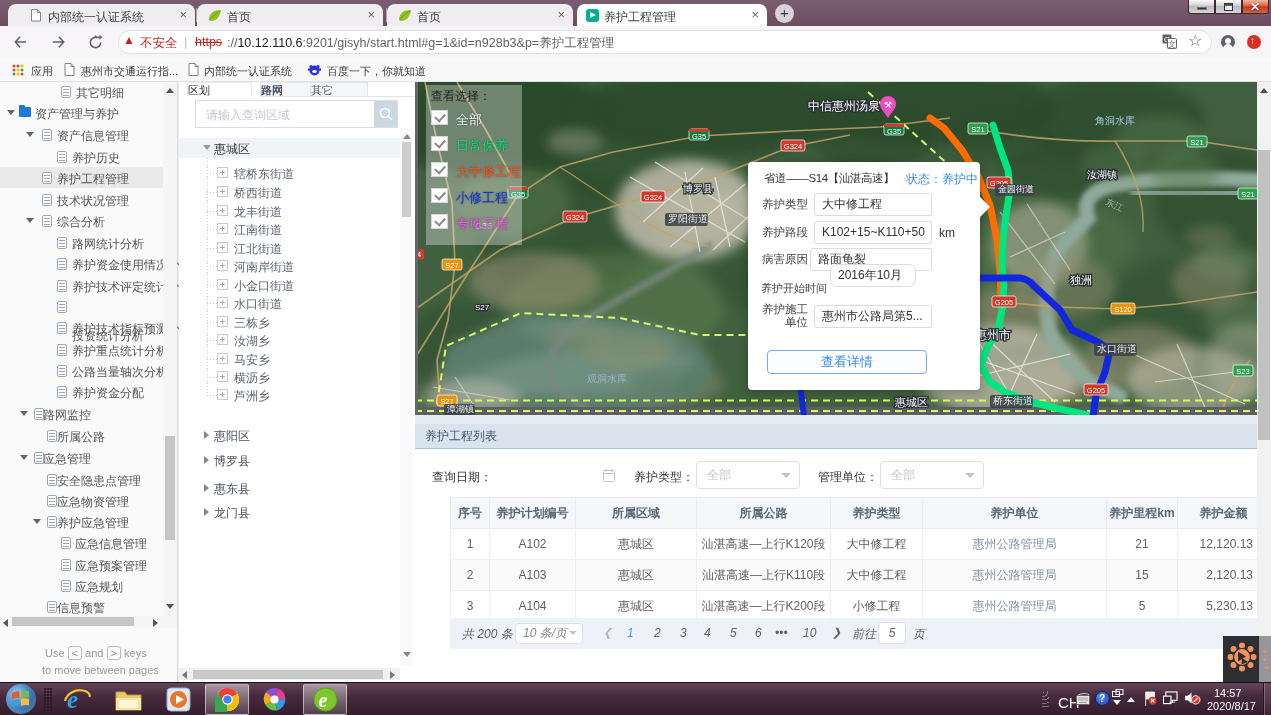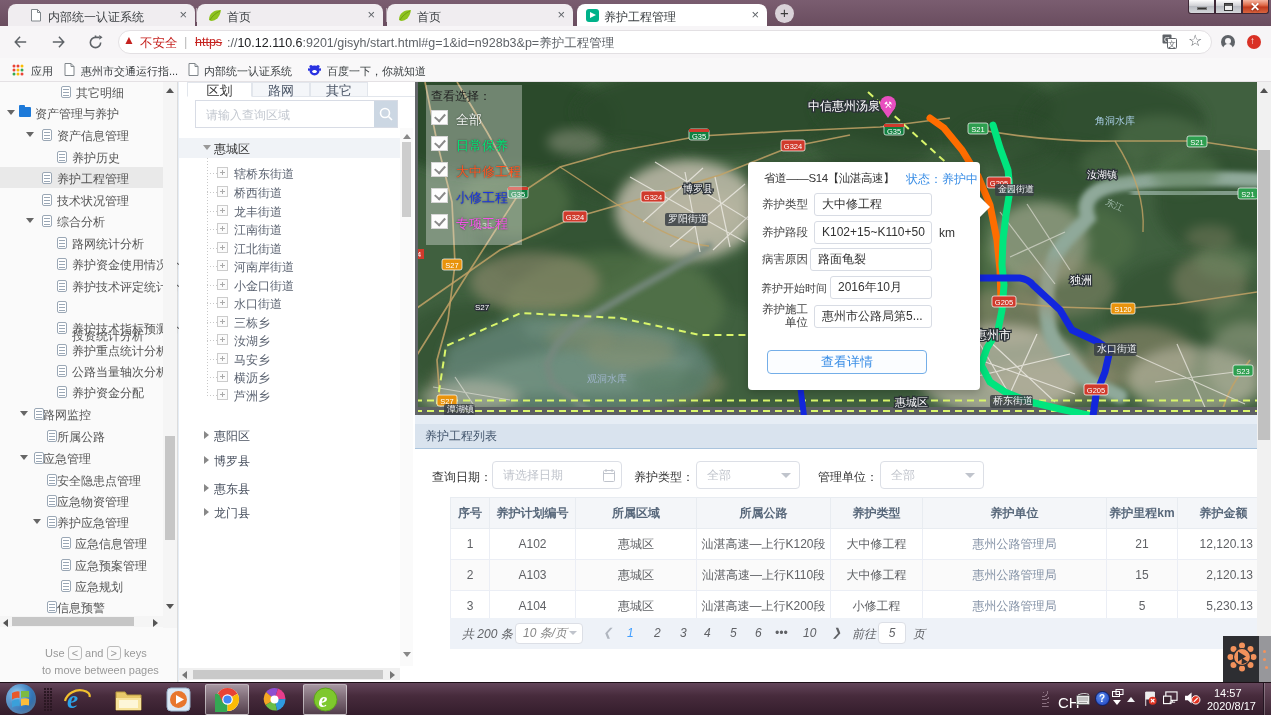--- a/index.html
+++ b/index.html
@@ -28,21 +28,21 @@
 
 #sidebar { position:absolute; left:0; top:0; width:178px; height:600px; background:#fafafa; border-right:1px solid #dcdcdc; }
 .srow { position:absolute; white-space:nowrap; font-size:12px; color:#555; }
 .doc { position:absolute; width:10px; height:12px; border:1px solid #9aa7b5; border-radius:2px; background:#fff; }
 .doc:before { content:""; position:absolute; left:1px; top:2px; width:6px; height:1px; background:#9aa7b5; box-shadow:0 3px 0 #9aa7b5, 0 6px 0 #9aa7b5; }
 .tri { position:absolute; width:0; height:0; }
 .trid { border-left:4px solid transparent; border-right:4px solid transparent; border-top:5px solid #666; }
 .trir { border-top:4px solid transparent; border-bottom:4px solid transparent; border-left:5px solid #888; }
 
 #midpanel { position:absolute; left:179px; top:0; width:236px; height:600px; background:#fff; }
-.mtab { position:absolute; top:0; height:15px; font-size:13px; color:#4a5566; text-align:center; line-height:15px; background:#f4f6f9; border:1px solid #e2e6ec; }
+.mtab { position:absolute; top:0; height:15px; font-size:11px; color:#4a5566; text-align:left; line-height:15px; background:#f4f6f9; border:1px solid #e2e6ec; }
 .mtab.act { background:#fff; border-bottom:1px solid #fff; color:#333; }
 .ztx { position:absolute; font-size:12px; color:#5a6270; white-space:nowrap; }
 .pbox { position:absolute; width:11px; height:11px; border:1px solid #ccc; background:#fbfbfb; }
 .pbox:before { content:""; position:absolute; left:2px; top:4px; width:5px; height:1px; background:#aaa; }
 .pbox:after { content:""; position:absolute; left:4px; top:2px; width:1px; height:5px; background:#aaa; }
 
 .sbtrack { position:absolute; background:#f3f3f3; }
 .sbthumb { position:absolute; background:#c6c6c6; }
 .sbarrow { position:absolute; width:0; height:0; }
 
@@ -254,21 +254,21 @@
 <div class="sbtrack" style="left:0px;top:534px;width:163px;height:11px;background:#f5f5f5;"></div>
 <div class="sbthumb" style="left:12px;top:535px;width:122px;height:9px;"></div>
 <div class="sbarrow" style="left:3px;top:537px;border-top:4px solid transparent;border-bottom:4px solid transparent;border-right:5px solid #555;"></div>
 <div class="sbarrow" style="left:153px;top:537px;border-top:4px solid transparent;border-bottom:4px solid transparent;border-left:5px solid #555;"></div>
 <div class="tx" style="left:45px;top:565px;color:#999;font-size:11px;">Use <span style="border:1px solid #bbb;border-radius:3px;padding:0 3px;">&lt;</span> and <span style="border:1px solid #bbb;border-radius:3px;padding:0 3px;">&gt;</span> keys</div>
 <div class="tx" style="left:42px;top:582px;color:#999;font-size:11px;">to move between pages</div>
 </div>
 
 <div id="midpanel">
 <div class="mtab act" style="left:8px;width:65px;">区划</div>
-<div class="mtab" style="left:73px;width:58px;">路网</div>
+<div class="mtab" style="left:81px;width:58px;font-weight:bold;">路网</div>
 <div class="mtab" style="left:131px;width:58px;">其它</div>
 <div class="abs" style="left:189px;top:14px;width:47px;height:1px;background:#e2e6ec;"></div>
 <div class="abs" style="left:16px;top:18px;width:203px;height:28px;border:1px solid #d8dce5;background:#fff;"></div>
 <div class="tx" style="left:27px;top:25px;color:#c3c8d0;font-size:12px;">请输入查询区域</div>
 <div class="abs" style="left:195px;top:19px;width:23px;height:26px;background:#ccd7e3;"></div>
 <svg class="abs" style="left:199px;top:24px" width="16" height="16" viewBox="0 0 16 16">
         <circle cx="7" cy="7" r="4.5" fill="none" stroke="#fff" stroke-width="1.6"></circle>
         <path d="M10.5 10.5 L14 14" stroke="#fff" stroke-width="1.6"></path>
       </svg>
 <div class="abs" style="left:0px;top:56px;width:221px;height:20px;background:#f0f3f7;"></div>
@@ -543,31 +543,30 @@
 <div style="position:absolute;right:-10px;top:35px;width:0;height:0;border-top:10px solid transparent;border-bottom:10px solid transparent;border-left:10px solid #fff;"></div>
 <div class="tx" style="left:16px;top:9px;font-size:11.5px;color:#333;letter-spacing:-0.4px;">省道——S14【汕湛高速】</div>
 <div class="tx" style="left:158px;top:9px;font-size:12px;color:#3a8ee6;">状态：养护中</div>
 <div class="lbl" style="left:0px;top:35px;width:60px;">养护类型</div>
 <div class="inp" style="left:66px;top:31px;width:118px;height:23px;">大中修工程</div>
 <div class="lbl" style="left:0px;top:63px;width:60px;">养护路段</div>
 <div class="inp" style="left:66px;top:59px;width:118px;height:23px;">K102+15~K110+50</div>
 <div class="lbl" style="left:0px;top:90px;width:60px;">病害原因</div>
 <div class="inp" style="left:62px;top:86px;width:122px;height:23px;">路面龟裂</div>
 <div class="lbl" style="left:8px;top:119px;width:71px;font-size:11px;">养护开始时间</div>
-<div class="inp" style="left:82px;top:114px;width:102px;height:23px;">2016年10月</div>
+<div class="inp" style="left:82px;top:102px;width:86px;height:23px;border-radius:7px;">2016年10月</div>
 <div class="lbl" style="left:0px;top:141px;width:60px;white-space:normal;line-height:13px;">养护施工<br>单位</div>
 <div class="inp" style="left:66px;top:143px;width:118px;height:23px;">惠州市公路局第5...</div>
 <div class="tx" style="left:191px;top:64px;font-size:12px;color:#333;">km</div>
 <div class="abs" style="left:19px;top:188px;width:160px;height:24px;border:1px solid #74aee8;border-radius:4px;background:#fbfdff;color:#3a8ee6;font-size:13px;text-align:center;line-height:22px;">查看详情</div>
 </div>
 </div>
 <div id="listpanel">
 <div id="listhdr">养护工程列表</div>
 <div class="qlbl" style="left:17px;">查询日期：</div>
-<div class="qinp" style="left:77px;width:130px;">请选择日期</div>
 <svg class="abs" style="left:188px;top:45px" width="12" height="13" viewBox="0 0 12 13">
         <rect x="0.5" y="1.5" width="11" height="11" rx="1" fill="none" stroke="#c0c4cc"></rect>
         <path d="M0.5 4.5 H11.5 M3 0 V3 M9 0 V3" stroke="#c0c4cc" fill="none"></path>
       </svg>
 <div class="qlbl" style="left:219px;">养护类型：</div>
 <div class="qinp" style="left:281px;width:104px;">全部</div>
 <div class="qarrow" style="left:366px;top:49px;"></div>
 <div class="qlbl" style="left:403px;">管理单位：</div>
 <div class="qinp" style="left:465px;width:104px;">全部</div>
 <div class="qarrow" style="left:550px;top:49px;"></div>

